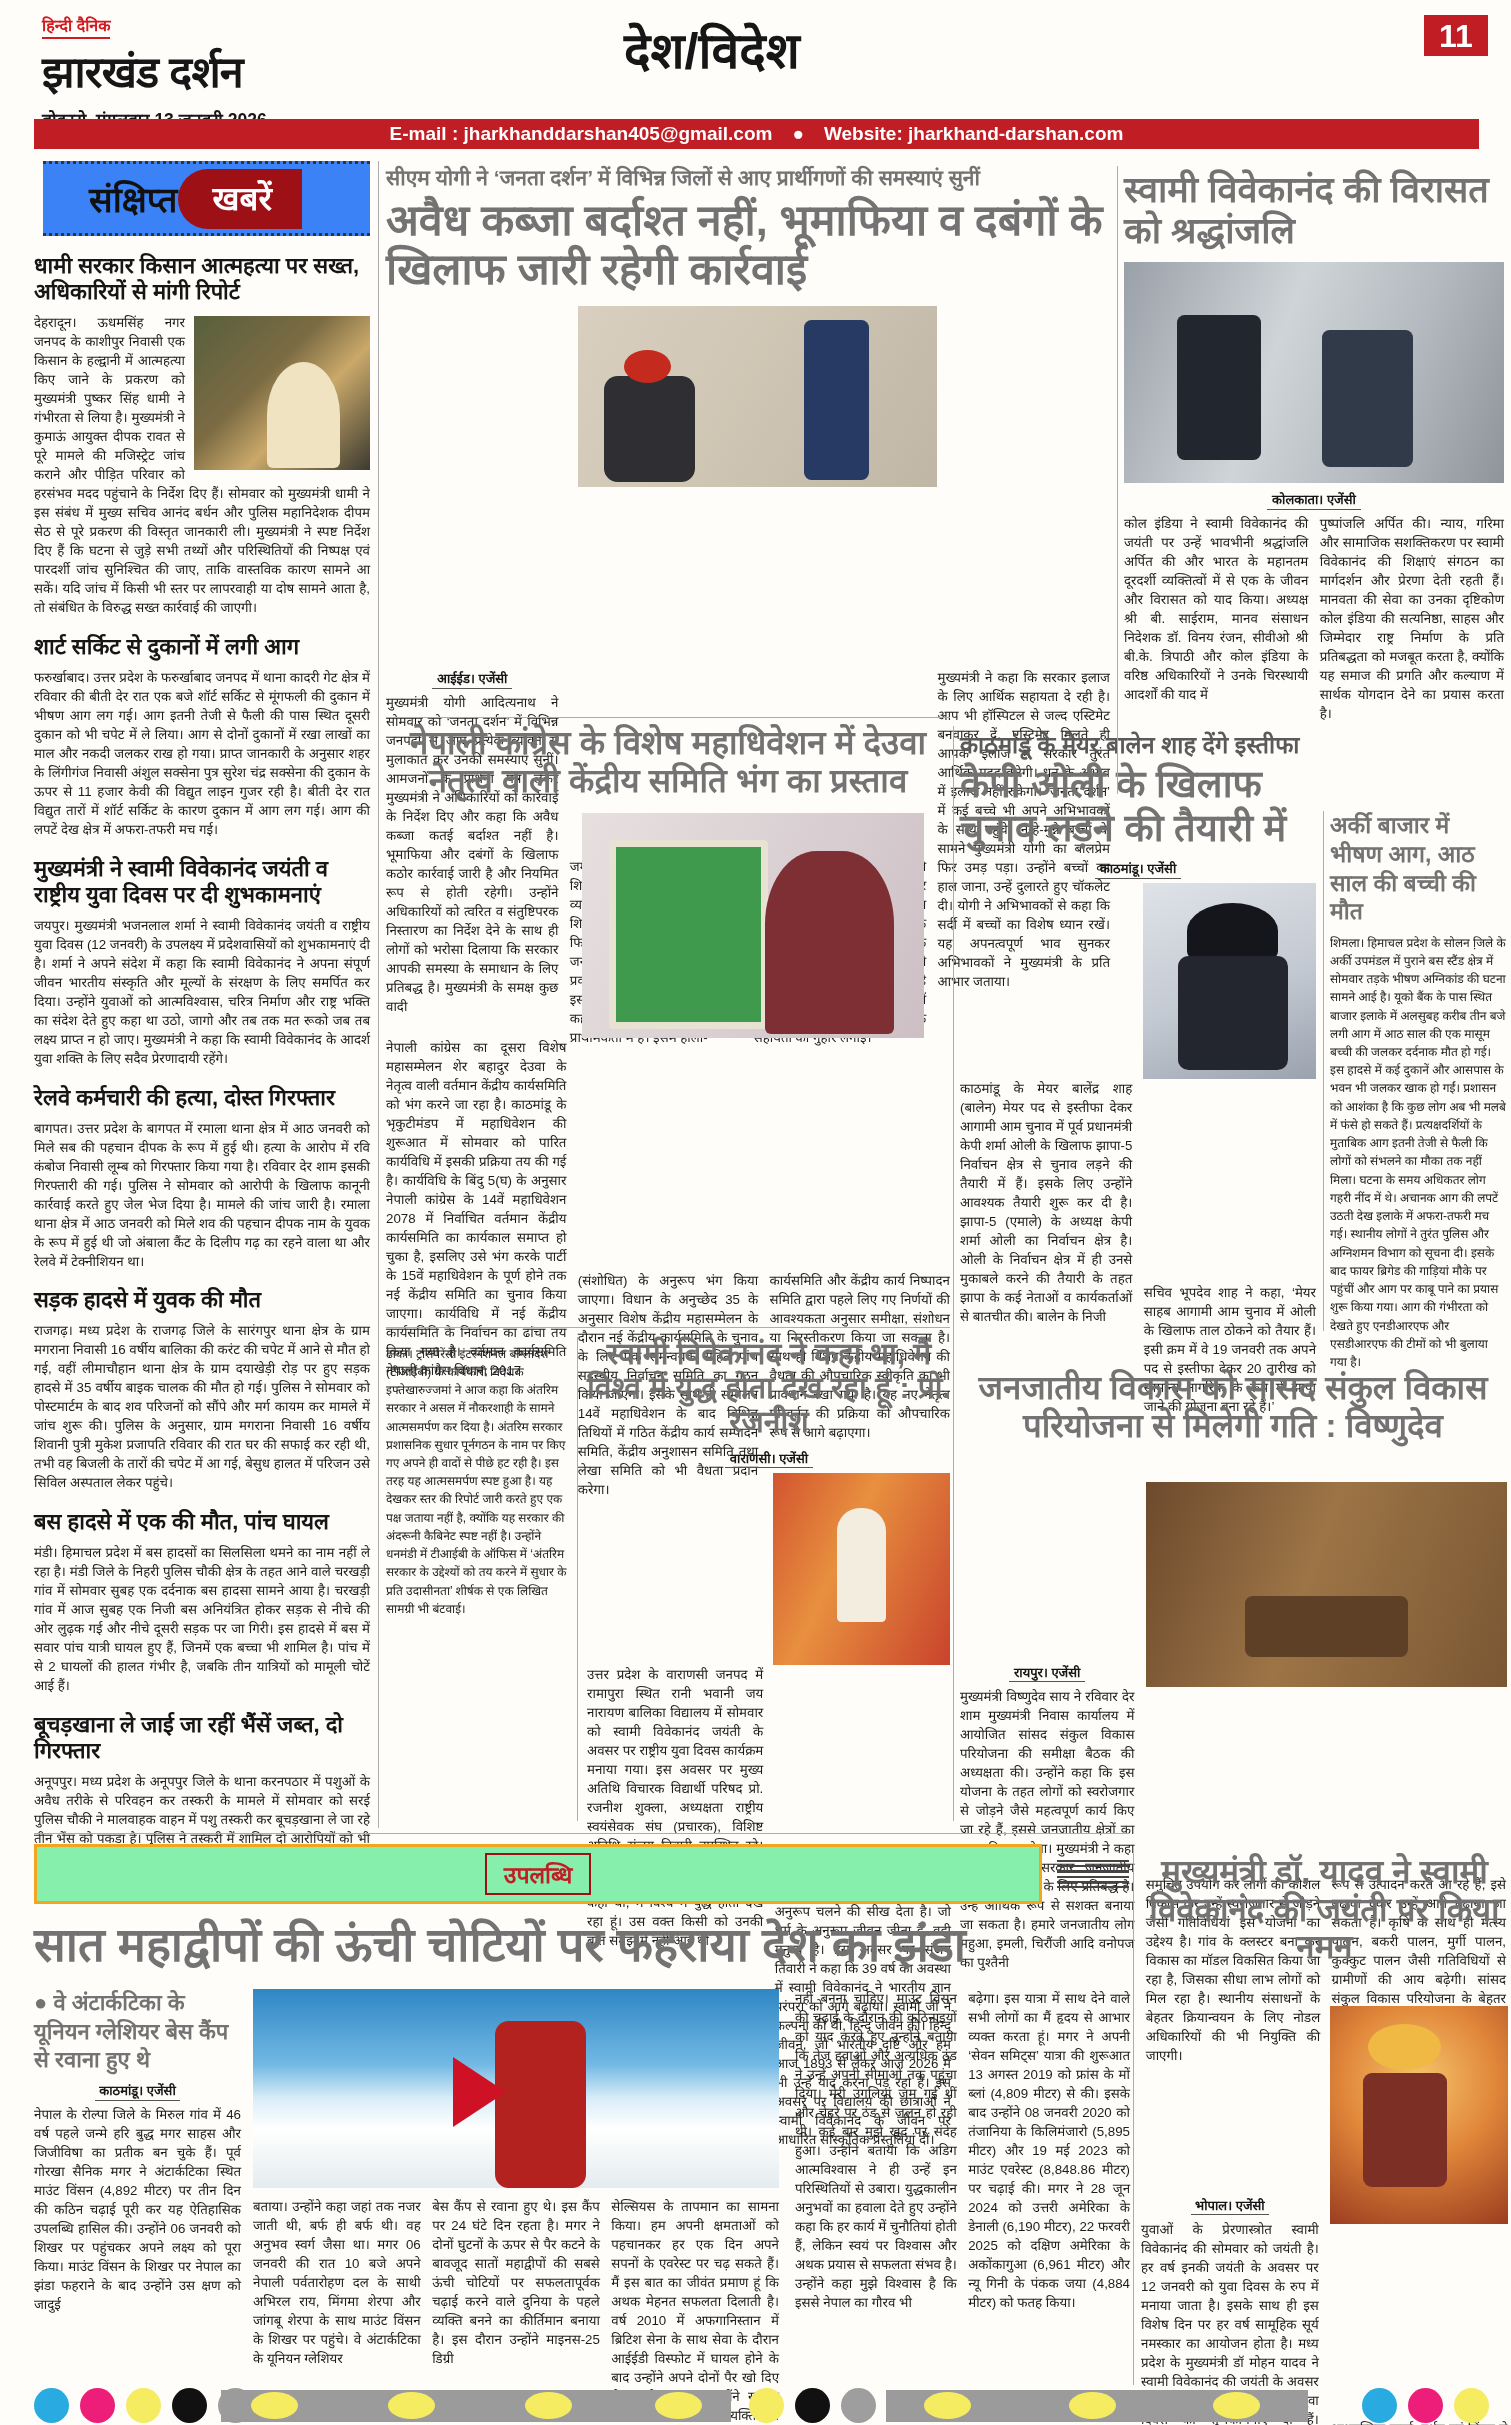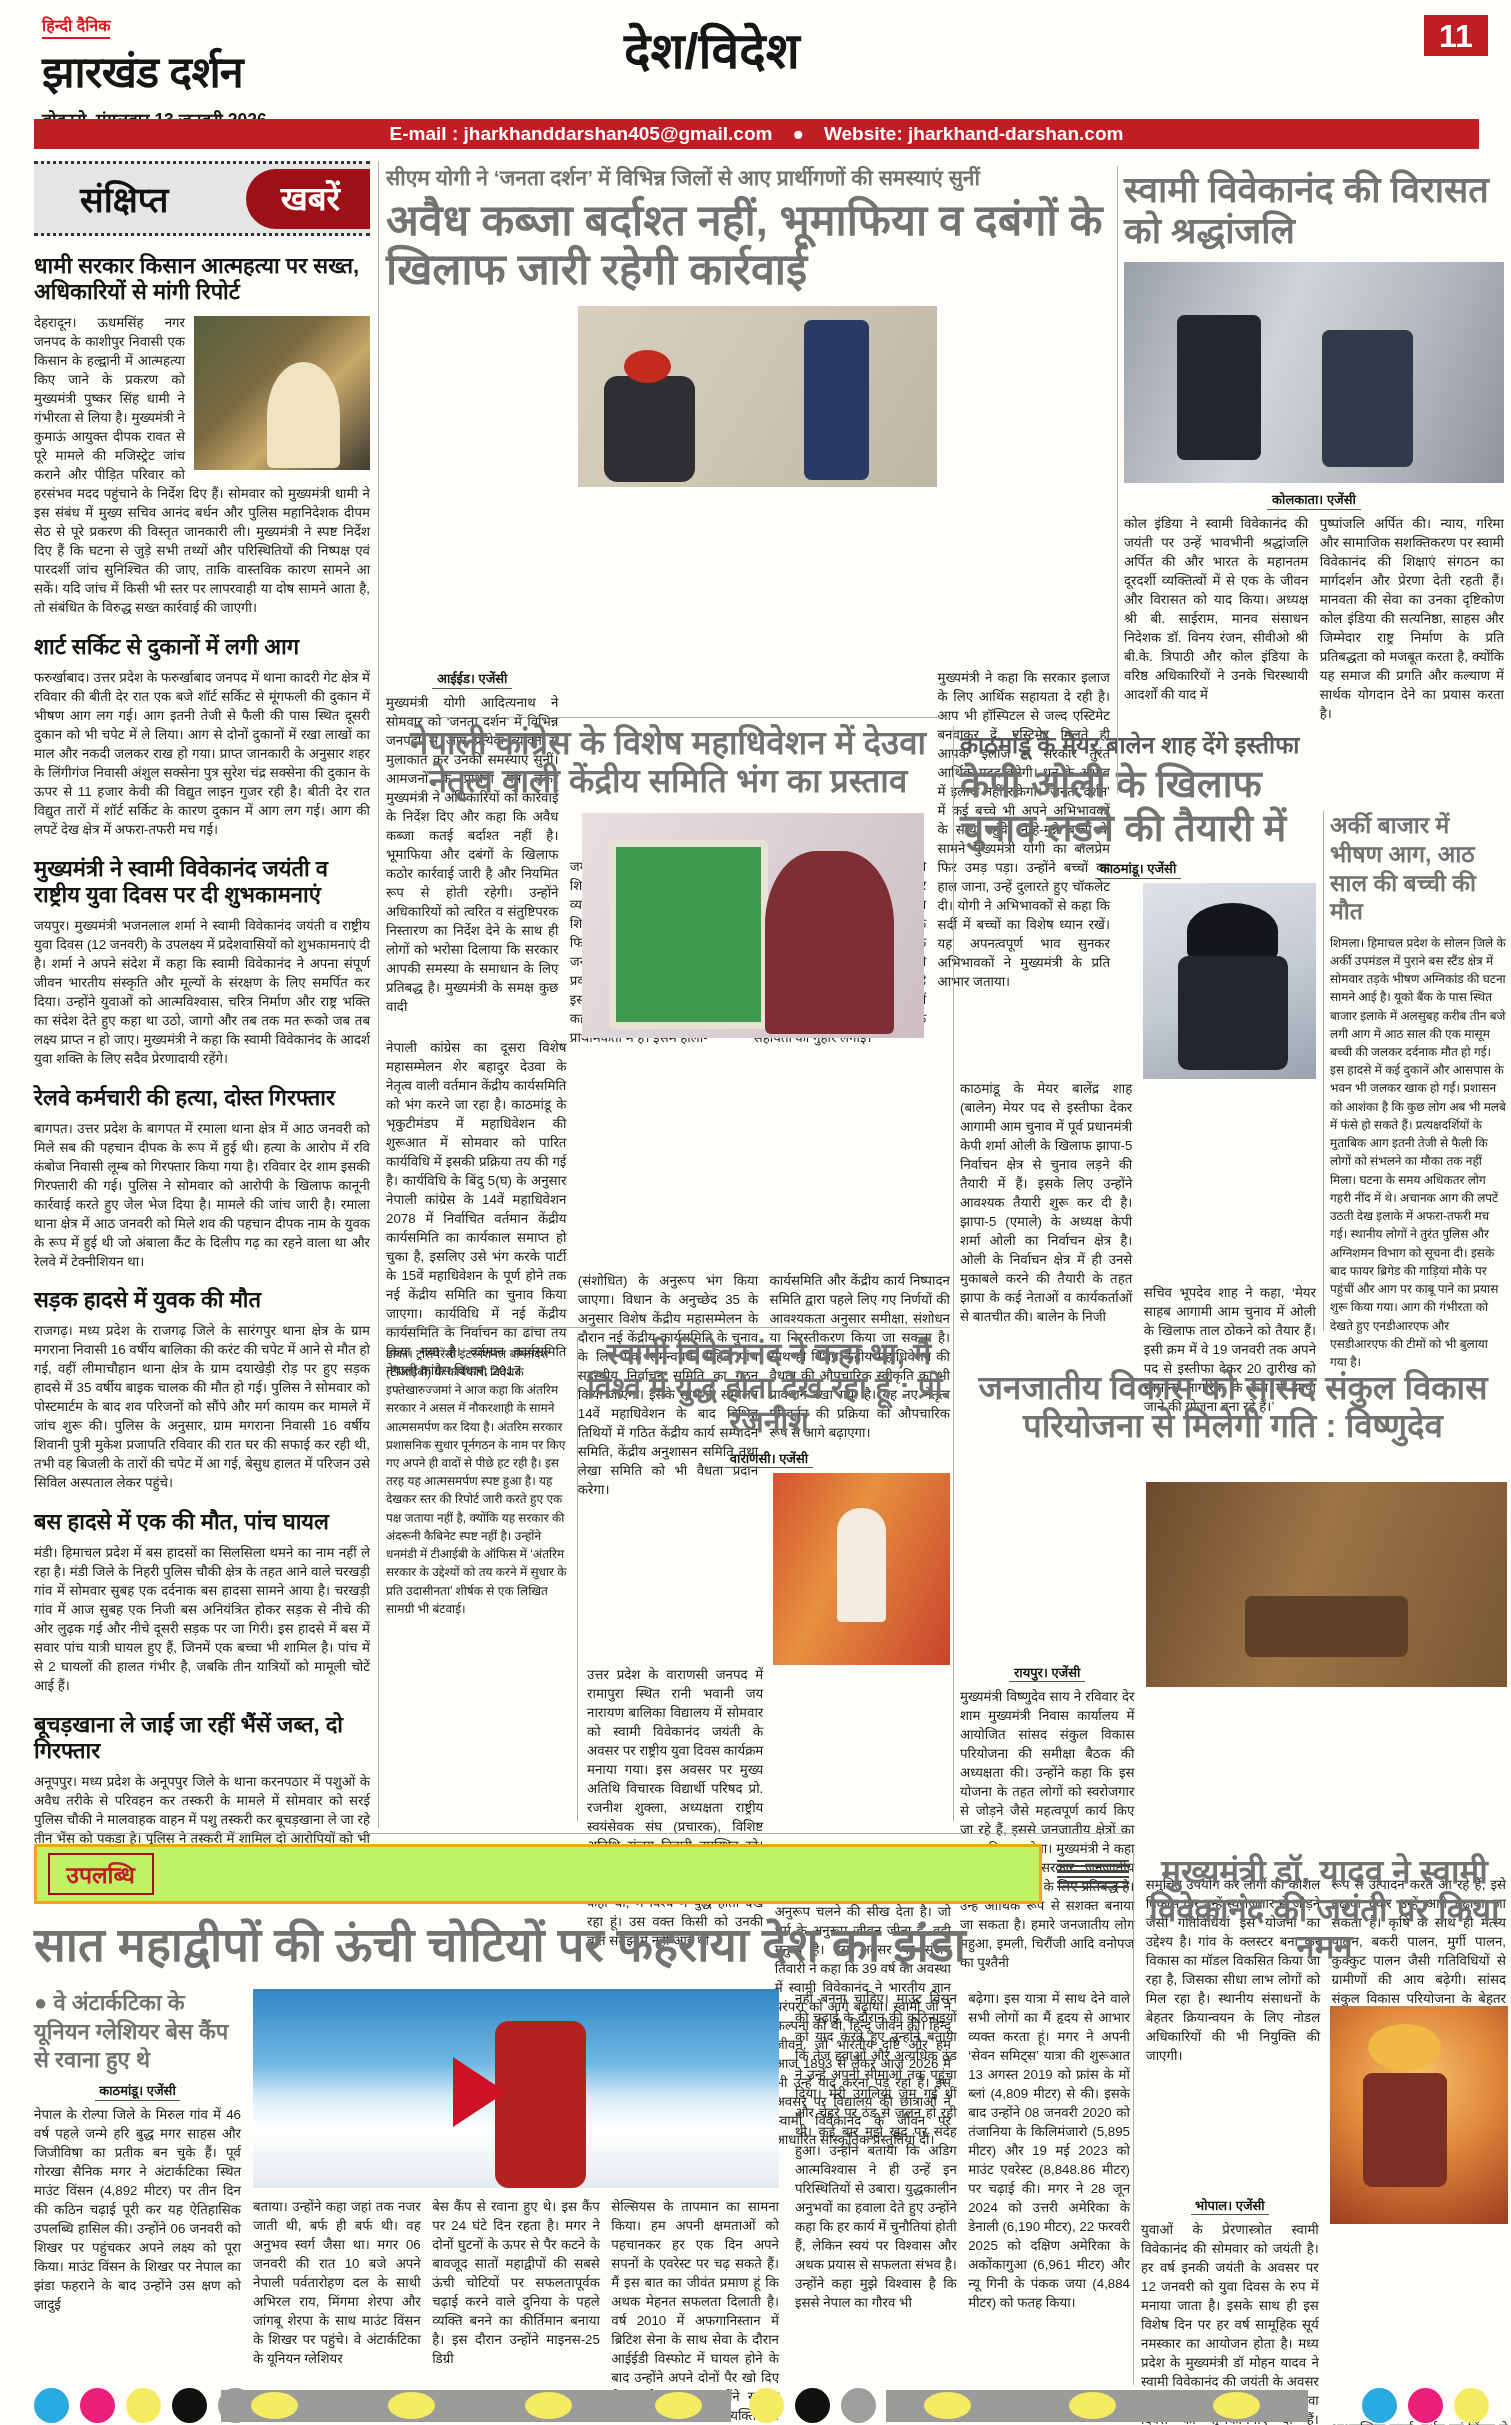--- a/index.html
+++ b/index.html
@@ -19,22 +19,22 @@
   .brand-tag{display:inline-block;color:#d11a21;font-weight:800;font-size:16px;
              border-bottom:2.3px solid #d11a21;padding-bottom:1.5px;}
   .brand{font-size:43px;font-weight:800;letter-spacing:-0.8px;margin-top:1.5px;}
   .dateline{font-size:17.5px;font-weight:700;margin-top:7.6px;}
   .section-title{font-size:50px;font-weight:800;}
   .page-num{background:#c01d25;color:#fff;font-size:32px;font-weight:800;
             padding:4.6px 15px;line-height:1;}
   .contact-bar{background:#c01d25;color:#fff;font-weight:700;font-size:19px;
                display:flex;align-items:center;justify-content:center;gap:20px;height:30px;}
   
-  .briefs-band{background:#e5e5e5;border-top:3px dotted #333;border-bottom:3px dotted #333;
-               display:flex;align-items:center;justify-content:space-between;padding:4.6px 0 4.6px 46px;}
+  .briefs-band{background:#3b82f6;border-top:3px dotted #333;border-bottom:3px dotted #333;
+               display:flex;align-items:center;padding:4.6px 0 4.6px 46px;margin-left:9px;}
   .briefs-word{font-size:35px;font-weight:800;color:#111;}
   .briefs-pill{background:#9d1116;color:#fff;font-size:33px;font-weight:800;
                border-radius:37px 0 0 37px;padding:6px 30px 9px 35px;}
   .brief-title{font-size:22px;font-weight:800;line-height:1.2;margin:16.7px 0 7.6px;}
   
   .ph{position:relative;overflow:hidden;background:#c9c4ba;}
   .ph-dhami{float:right;width:176px;height:154px;margin:3px 0 6px 9px;
             background:linear-gradient(135deg,#56603c 0%,#7c6b43 40%,#caa96a 62%,#3c3a30 100%);}
   .ph-dhami i{position:absolute;left:73px;top:46px;width:73px;height:106px;border-radius:50% 50% 6px 6px;
               background:#efe3c2;}
@@ -56,22 +56,22 @@
   .ph-stage i{position:absolute;left:64px;top:35px;width:49px;height:114px;background:#f3ede0;border-radius:23px 23px 4.6px 4.6px;}
   .ph-meet{background:linear-gradient(110deg,#6d4a2d 0%,#9c7446 45%,#7a5733 100%);} 
   .ph-meet u{position:absolute;left:99px;top:114px;right:99px;height:61px;background:#5d4026;border-radius:7.6px;}
   .ph-mount{background:linear-gradient(180deg,#2f86c4 0%,#72b9e4 38%,#d9edf8 55%,#ffffff 70%,#e4ecef 100%);}
   .ph-mount i{position:absolute;left:46%;top:16%;width:91px;height:167px;background:#b3221f;border-radius:13.7px;}
   .ph-mount u{position:absolute;left:38%;top:34%;width:0;height:0;border-left:53px solid #cf1126;border-top:35px solid transparent;border-bottom:35px solid transparent;}
   .ph-viv{background:radial-gradient(circle at 50% 34%,#f6c46a 0%,#e0873a 45%,#9c3d20 100%);}
   .ph-viv i{position:absolute;left:38px;top:18px;width:73px;height:46px;border-radius:50%;background:#f0b943;}
   .ph-viv u{position:absolute;left:33px;top:67px;width:84px;height:114px;border-radius:9px;background:#7c2f25;}
   
-  .ach-banner{display:flex;align-items:center;gap:18px;background:#bef264;
-              border:3.8px solid #f2a51f;padding:6px 10.6px;}
+  .ach-banner{display:flex;align-items:center;gap:18px;background:#86efac;
+              border:3.8px solid #f2a51f;padding:6px 10.6px;flex-direction:column;}
   .ach-chip{border:2.3px solid #9d1116;color:#c01d25;font-weight:800;font-size:23px;
             padding:3px 16.7px;white-space:nowrap;}
   .ach-banner-text{font-size:23.6px;font-weight:800;}
   .reg-lines{display:flex;flex-direction:column;gap:3px;}
   .reg-lines b{display:block;height:2.3px;background:#444;}
   
   .dot{width:35px;height:35px;border-radius:50%;display:inline-block;margin-right:7.6px;}
   .bar{position:absolute;height:32px;background:#9b9b9b;}
   .bar i{position:absolute;top:2.3px;width:47px;height:27px;border-radius:50%;background:#f6ec62;}
   .pad-lead{padding-top:189px;}

